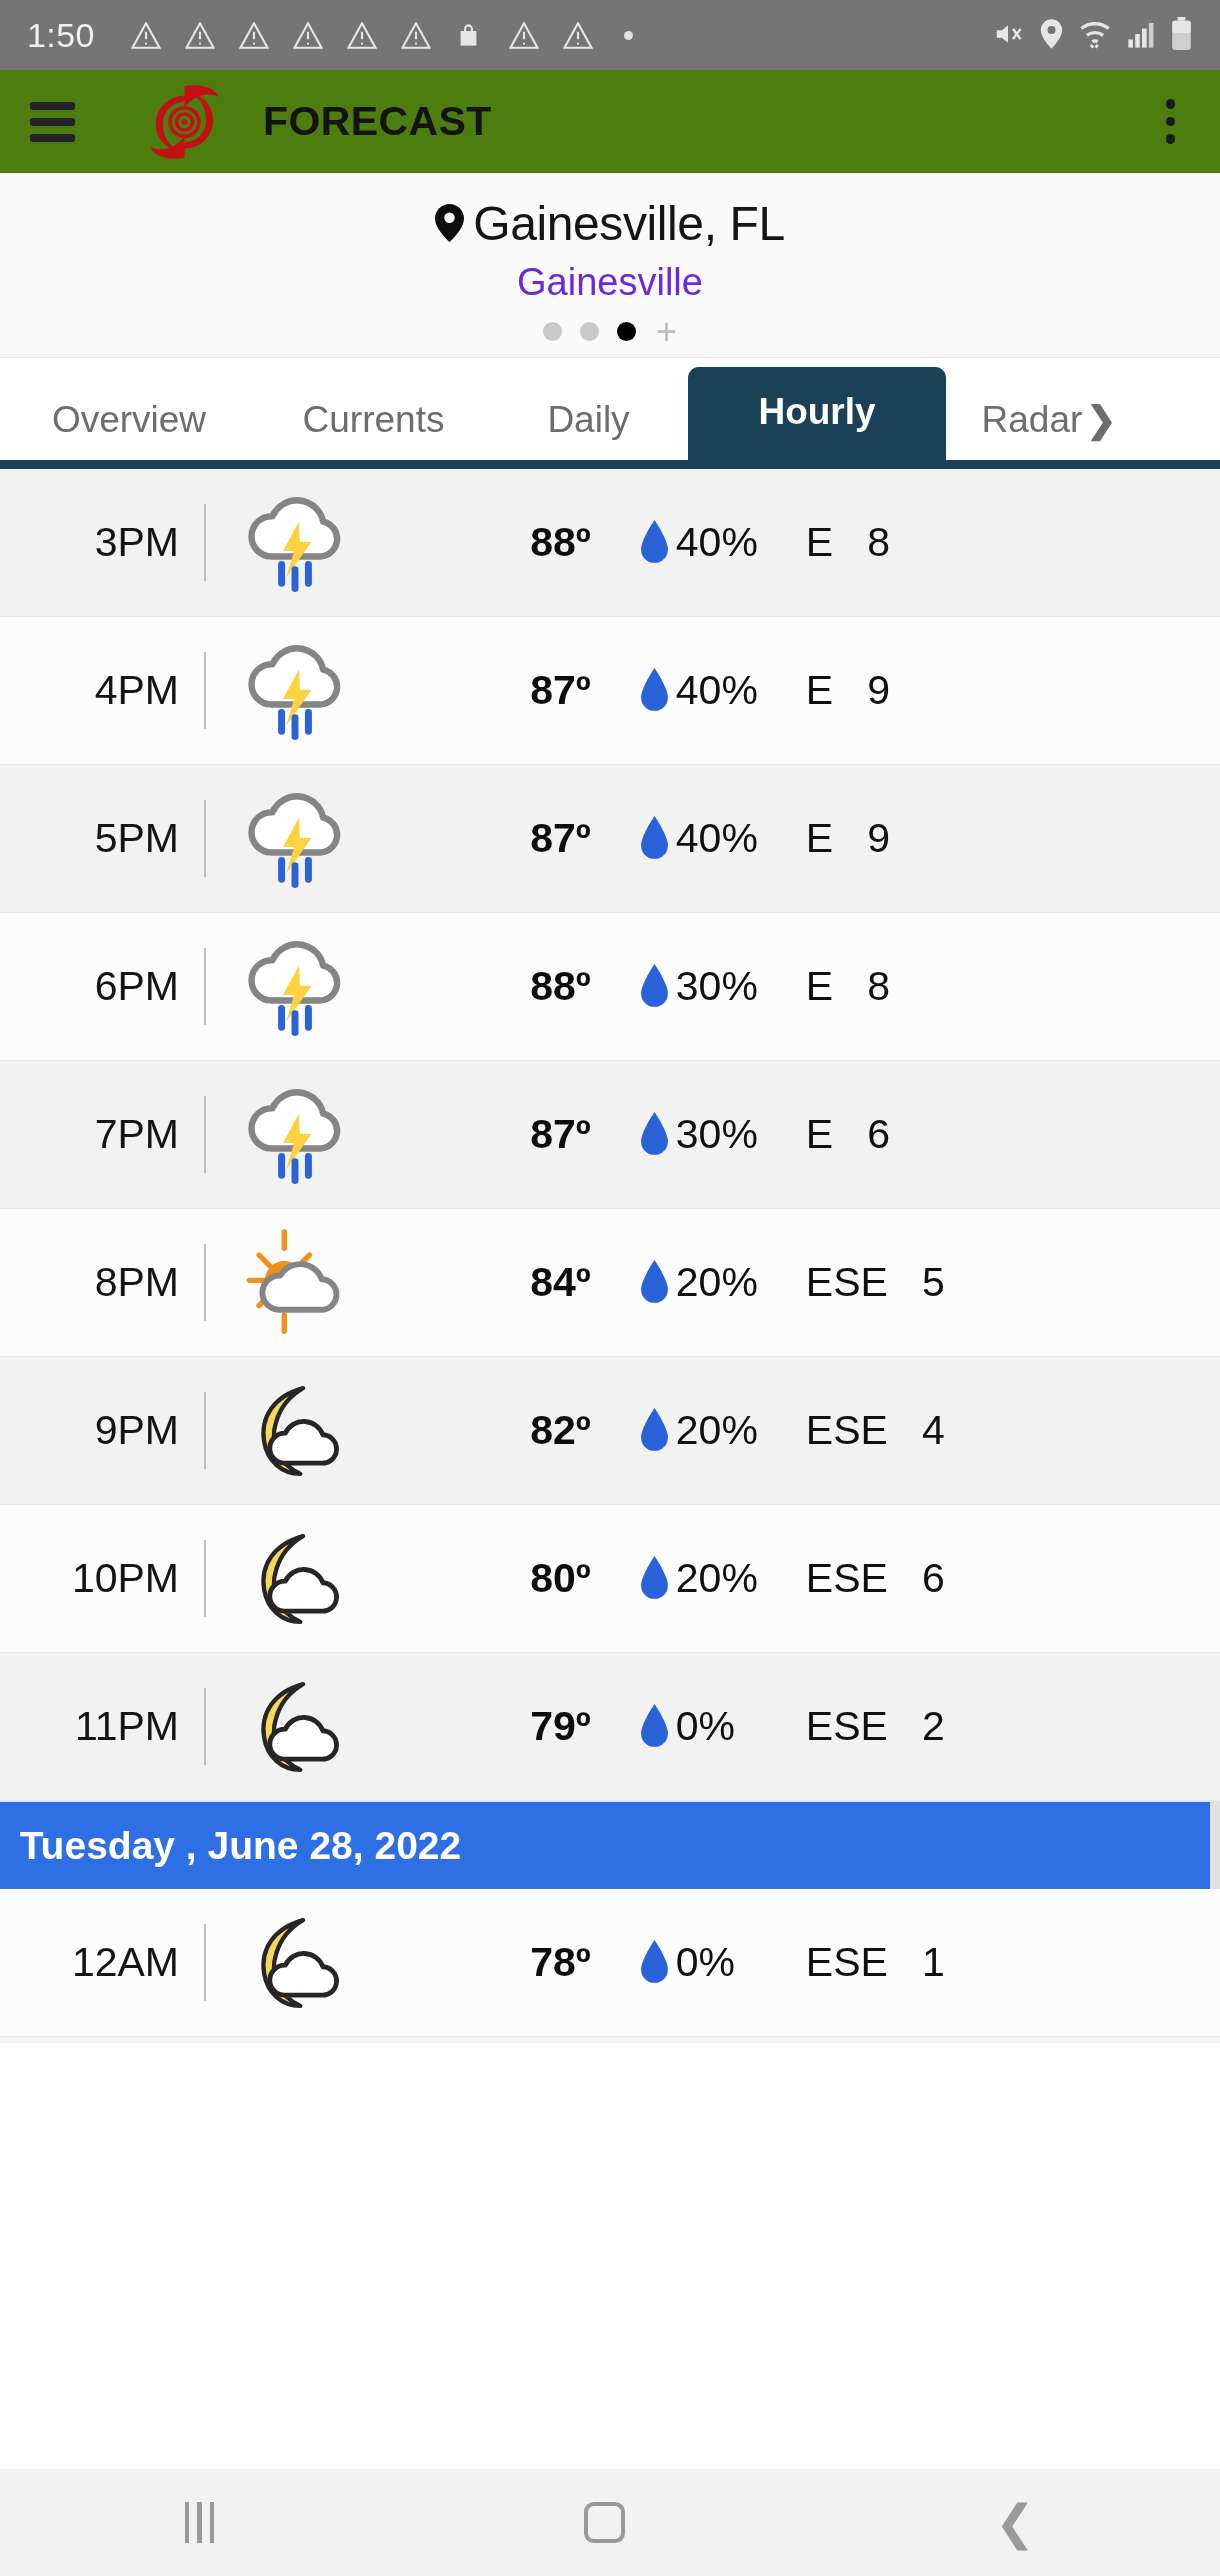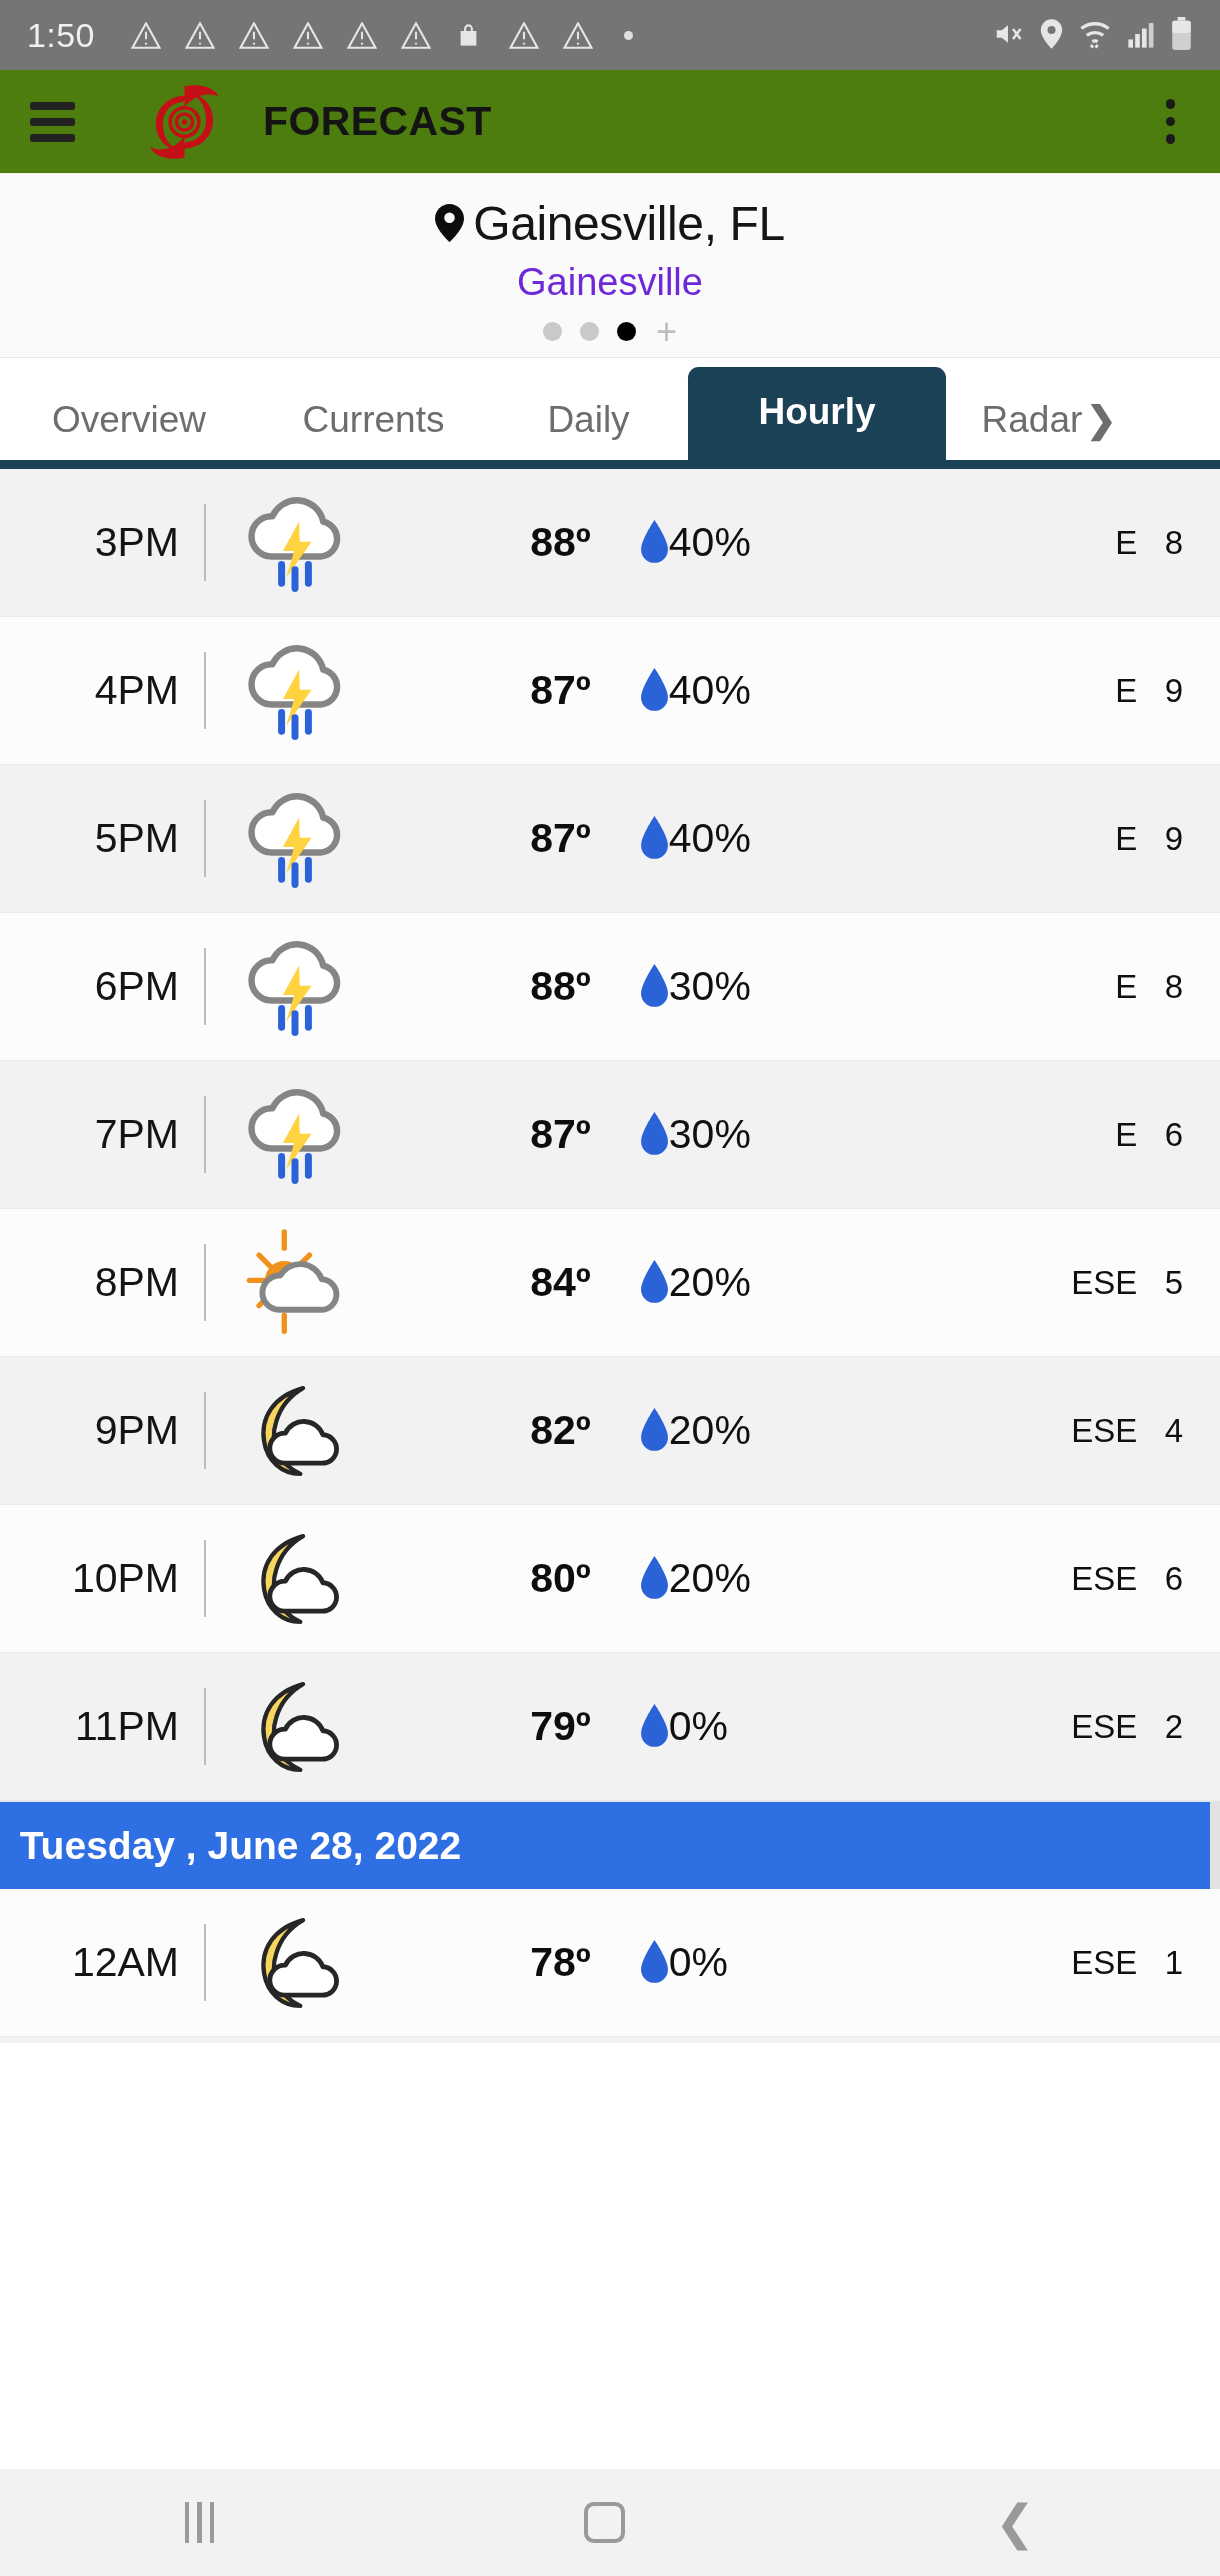--- a/index.html
+++ b/index.html
@@ -78,23 +78,23 @@
   .hrow {
     display:flex; align-items:center; height:148px; position:relative;
     border-bottom:0.9px solid #ebebeb; padding-right:9.8px;
   }
   .hrow.alt { background:#f2f2f2; }
   .hrow.plain { background:#fcfcfc; }
   .c-time { width:204px; text-align:right; font-size:41px; color:#141414; padding-right:25px;}
   .vdiv { width:1.8px; height:77px; background:#bdbdbd; }
   .c-icon { width:179px; display:flex; align-items:center; justify-content:center; }
   .c-temp { width:206px; text-align:right; font-size:41px; font-weight:bold; color:#0d0d0d; }
-  .c-pop { width:215px; display:flex; align-items:center; justify-content:flex-start; padding-left:50px; gap:1px; }
+  .c-pop { width:215px; display:flex; align-items:center; justify-content:flex-start; padding-left:50px; gap:8px; }
   .pop-txt { font-size:41px; color:#101010; }
-  .c-wind { flex:1; text-align:right; font-size:33px; color:#101010; padding-right:27px; white-space:pre; }
+  .c-wind { flex:1; text-align:left; font-size:41px; color:#101010; padding-right:27px; white-space:pre; }
 
   .datebar {
     background:#2f6fe4; color:#ffffff; font-size:39px; font-weight:bold;
     height:88px; display:flex; align-items:center; padding-left:19.7px;
     border-top:1.8px solid #dce7fb;
   }
 
   
   .navbar {
     position:absolute; bottom:0; left:0; width:1220px; height:107px;

